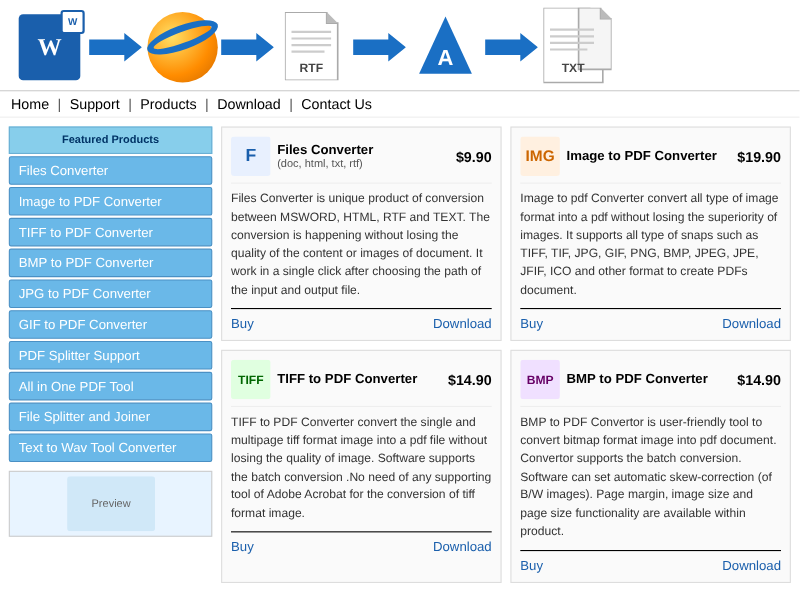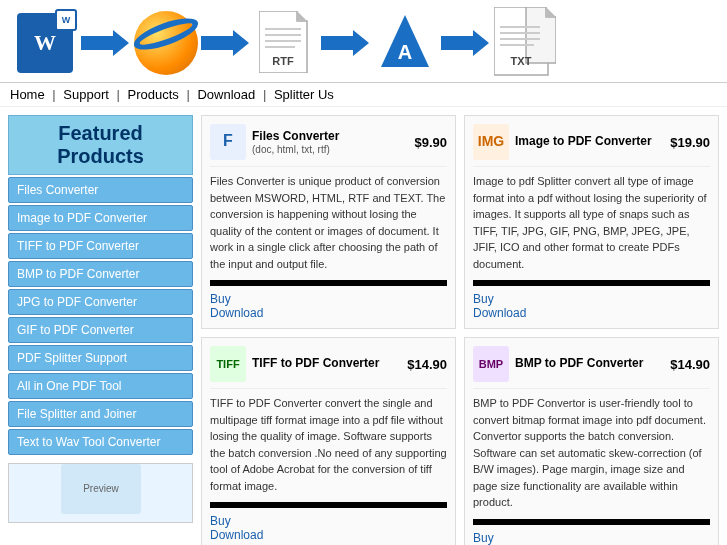--- a/index.html
+++ b/index.html
@@ -17,38 +17,38 @@
     
     .navbar { padding: 4px 10px; border-bottom: 1px solid #eee; font-size: 13px; }
     .navbar a { color: #000; text-decoration: none; }
     .navbar span { color: #555; margin: 0 4px; }
 
     
     .main-layout { display: flex; gap: 0; padding: 8px; }
 
     
     .sidebar { width: 185px; min-width: 185px; margin-right: 8px; }
-    .sidebar-title { background: #87ceeb; border: 1px solid #6ab0d4; text-align: center; font-weight: bold; font-size: 20px; padding: 6px 4px; color: #003366; }
+    .sidebar-title { background: #87ceeb; border: 1px solid #6ab0d4; text-align: center; font-weight: bold; font-size: 10px; padding: 6px 4px; color: #003366; }
     .sidebar-item { background: #6ab8e8; border: 1px solid #4a90c4; color: #fff; padding: 5px 8px; margin-top: 2px; cursor: pointer; font-size: 12px; border-radius: 2px; }
 
     
     .products-area { flex: 1; display: grid; grid-template-columns: 1fr 1fr; gap: 8px; }
 
     
     .product-card { border: 1px solid #ddd; padding: 8px; background: #fafafa; }
     .product-header { display: flex; align-items: center; gap: 6px; margin-bottom: 6px; border-bottom: 1px solid #eee; padding-bottom: 6px; }
     .product-img { width: 36px; height: 36px; flex-shrink: 0; }
     .product-title { font-weight: bold; font-size: 12px; flex: 1; line-height: 1.3; }
     .product-price { font-weight: bold; font-size: 13px; color: #000; white-space: nowrap; }
     .product-desc { font-size: 11px; line-height: 1.5; color: #333; margin-bottom: 8px; }
-    .product-actions { display: flex; justify-content: space-between; border-top: 6px solid #000000; padding-top: 6px; flex-direction: column; }
+    .product-actions { display: flex; justify-content: space-between; border-top: 1px solid #000000; padding-top: 6px; }
     .product-action-btn { color: #1a5fac; cursor: pointer; font-size: 12px; text-decoration: none; }
 
     
-    .sidebar-bottom { margin-top: 8px; width: 100%; height: 60px; background: #e8f4ff; border: 1px solid #ccc; display: flex; align-items: flex-start; justify-content: center; }
+    .sidebar-bottom { margin-top: 8px; width: 100%; height: 60px; background: #e8f4ff; border: 1px solid #ccc; display: flex; align-items: center; justify-content: center; }
   </style>
 </head>
 <body>
 
 <div class="banner">
 
   <div class="icon-box">
     <div class="word-icon">
       <div class="word-badge">W</div>
       <span style="color:#fff;font-size:22px;font-weight:bold;font-family:'Times New Roman',serif;">W</span>
@@ -130,21 +130,21 @@
 
 <div class="navbar">
   <a href="#">Home</a>
   <span> | </span>
   <a href="#">Support</a>
   <span> | </span>
   <a href="#">Products</a>
   <span> | </span>
   <a href="#">Download</a>
   <span> | </span>
-  <a href="#">Splitter Us</a>
+  <a href="#">Contact Us</a>
 </div>
 
 <div class="main-layout">
 
   <div class="sidebar">
     <div class="sidebar-title">Featured Products</div>
     <div class="sidebar-item">Files Converter</div>
     <div class="sidebar-item">Image to PDF Converter</div>
     <div class="sidebar-item">TIFF to PDF Converter</div>
     <div class="sidebar-item">BMP to PDF Converter</div>
@@ -193,21 +193,21 @@
           <svg width="36" height="36" viewBox="0 0 36 36">
             <rect width="36" height="36" fill="#fff0e0" rx="3"></rect>
             <text x="18" y="22" text-anchor="middle" font-size="14" fill="#cc6600" font-weight="bold">IMG</text>
           </svg>
         </div>
         <div style="flex:1;">
           <div class="product-title">Image to PDF Converter</div>
         </div>
         <div class="product-price">$19.90</div>
       </div>
-      <div class="product-desc">Image to pdf Splitter convert all type of image format into a pdf without losing the superiority of images. It supports all type of snaps such as TIFF, TIF, JPG, GIF, PNG, BMP, JPEG, JPE, JFIF, ICO and other format to create PDFs document.</div>
+      <div class="product-desc">Image to pdf Converter convert all type of image format into a pdf without losing the superiority of images. It supports all type of snaps such as TIFF, TIF, JPG, GIF, PNG, BMP, JPEG, JPE, JFIF, ICO and other format to create PDFs document.</div>
       <div class="product-actions">
         <a href="#" class="product-action-btn">Buy</a>
         <a href="#" class="product-action-btn">Download</a>
       </div>
     </div>
 
     <div class="product-card">
       <div class="product-header">
         <div class="product-img">
           <svg width="36" height="36" viewBox="0 0 36 36">

